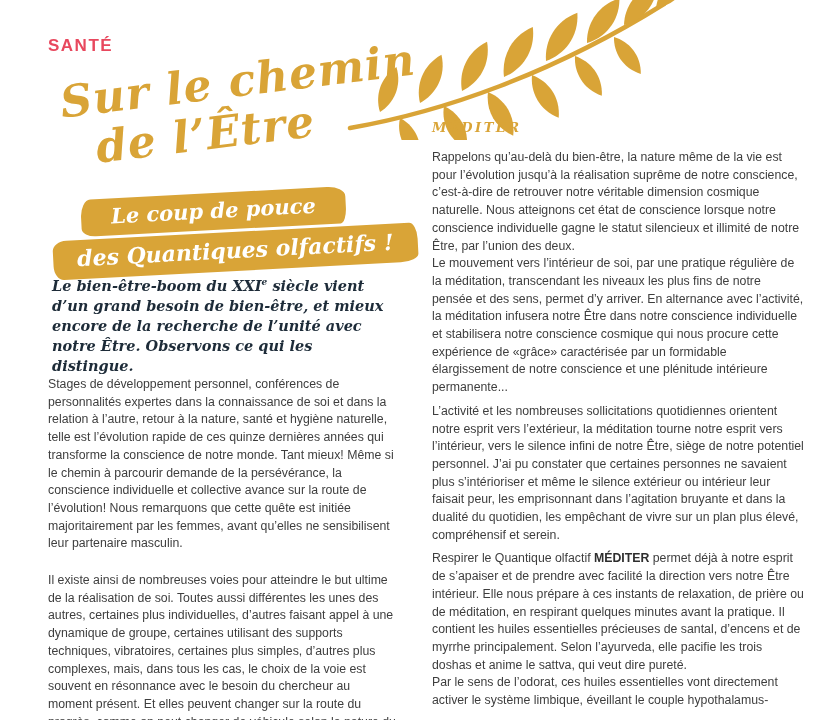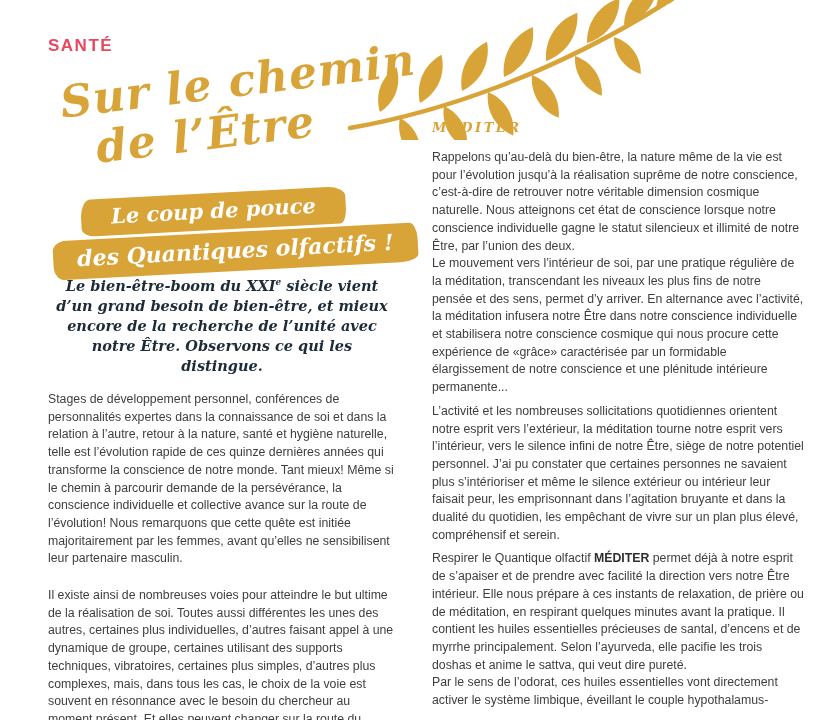--- a/index.html
+++ b/index.html
@@ -28,26 +28,26 @@
     border-radius:10px 18px 6px 14px / 18px 10px 16px 8px;
   }
   .stroke2 {
     display:block; width:fit-content; margin-top:3px;
     background:#d9a437; padding:5px 24px 8px; font-size:22px;
     border-radius:14px 8px 18px 10px / 10px 16px 8px 14px;
   }
   .left-col { position:absolute; left:48px; top:276px; width:348px; }
   .intro {
     font-family:"DejaVu Serif", serif; font-style:italic; font-weight:bold;
-    text-align:center; font-size:14.5px; line-height:1.38; color:#1d2b38; padding:0 4px;
+    font-size:14.5px; line-height:1.38; color:#1d2b38; padding:0 4px;
   }
   .intro sup { font-size:9px; }
   .body-para {
     font-size:12.3px; line-height:1.44; color:#3e3e3e;
-    white-space:pre-line; margin-top:15px;
+    white-space:pre-line; 
   }
   .left-col .body-para + .body-para { margin-top:19px; }
   .right-col { position:absolute; left:432px; top:120px; width:372px; }
   .section-heading {
     color:#d9a437; font-family:"DejaVu Serif", serif; font-style:italic;
     font-weight:bold; font-size:13px; letter-spacing:2.5px;
   }
   .right-col .body-para { margin-top:14px; }
   .right-col .body-para + .body-para { margin-top:6px; }
   .body-para b { font-weight:bold; color:#2e2e2e; }

